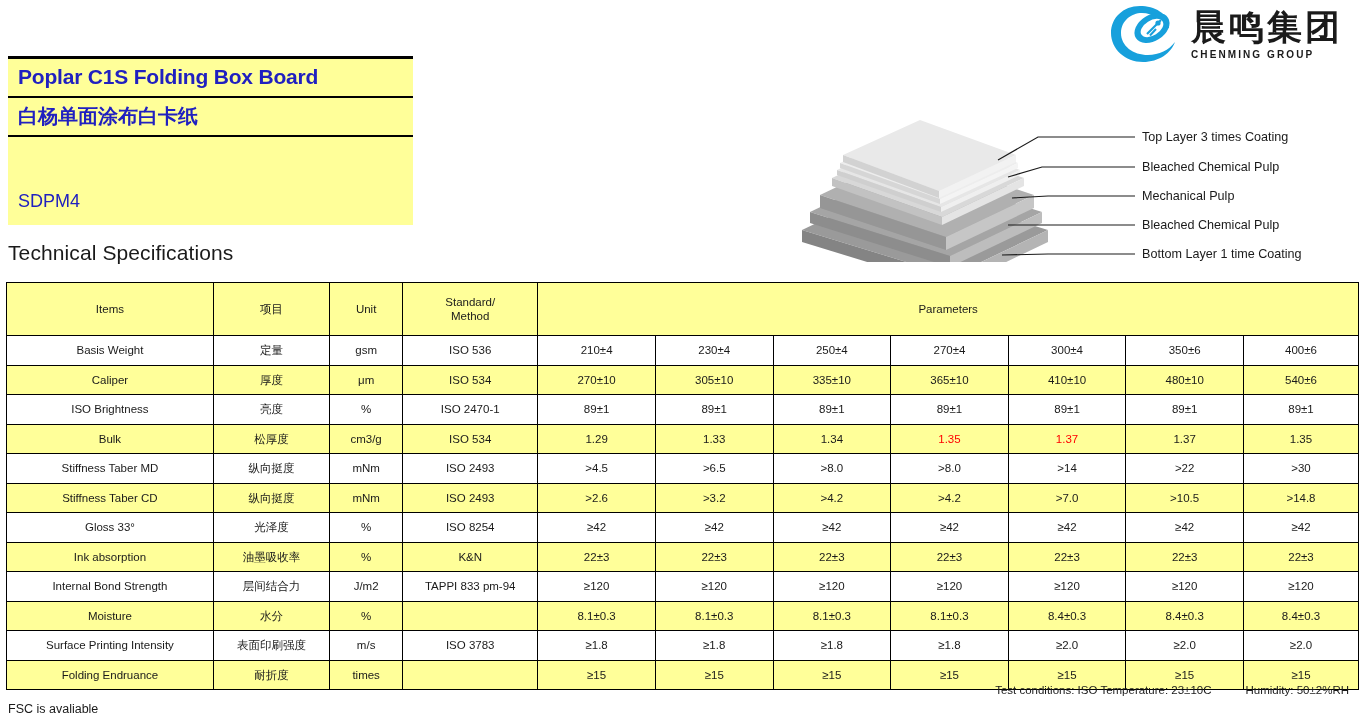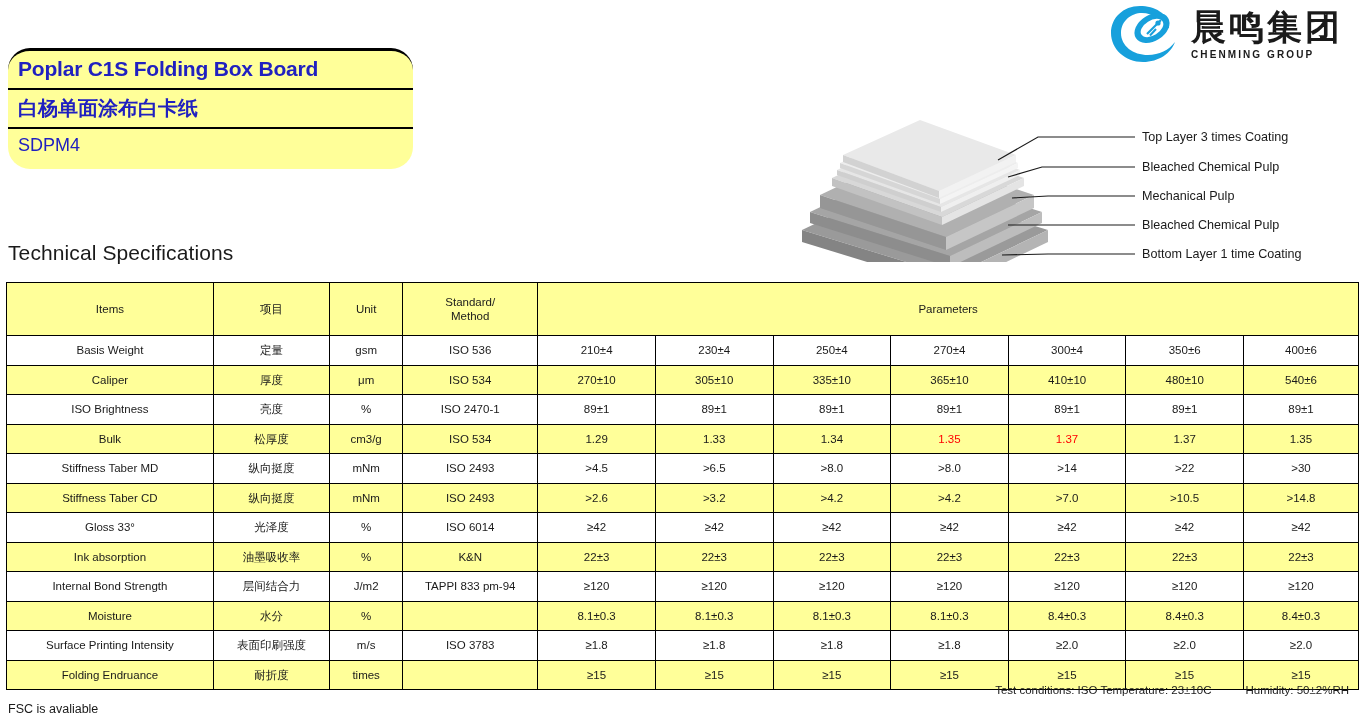--- a/index.html
+++ b/index.html
@@ -13,32 +13,31 @@
     position: relative;
     font-family: "Liberation Sans", sans-serif;
     color: #000000;
     overflow: hidden;
   }
 
   
   #title-block {
     position: absolute;
     left: 8px;
-    top: 48px;
+    top: 56px;
     width: 405px;
     background: #ffff99;
     border-top: 3px solid #000000;
-    border-radius: 22px;
   }
   .title-row {
     padding: 6px 10px 7px 10px;
     border-bottom: 2px solid #000000;
     box-sizing: border-box;
   }
-  .title-row.last { border-bottom: none; padding-bottom: 12px; }
+  .title-row.last { border-bottom: none; padding-bottom: 12px; margin-top: 48px; }
   #product-name-en {
     font-size: 21px;
     font-weight: bold;
     color: #2020c0;
     letter-spacing: -0.2px;
     line-height: 1.15;
   }
   #product-name-zh {
     font-size: 20px;
     font-weight: bold;
@@ -347,21 +346,21 @@
           <td>&gt;4.2</td>
           <td>&gt;4.2</td>
           <td>&gt;7.0</td>
           <td>&gt;10.5</td>
           <td>&gt;14.8</td>
         </tr>
         <tr class="row-white">
           <td>Gloss 33°</td>
           <td>光泽度</td>
           <td>%</td>
-          <td>ISO 6014</td>
+          <td>ISO 8254</td>
           <td>≥42</td>
           <td>≥42</td>
           <td>≥42</td>
           <td>≥42</td>
           <td>≥42</td>
           <td>≥42</td>
           <td>≥42</td>
         </tr>
         <tr class="row-yellow">
           <td>Ink absorption</td>

